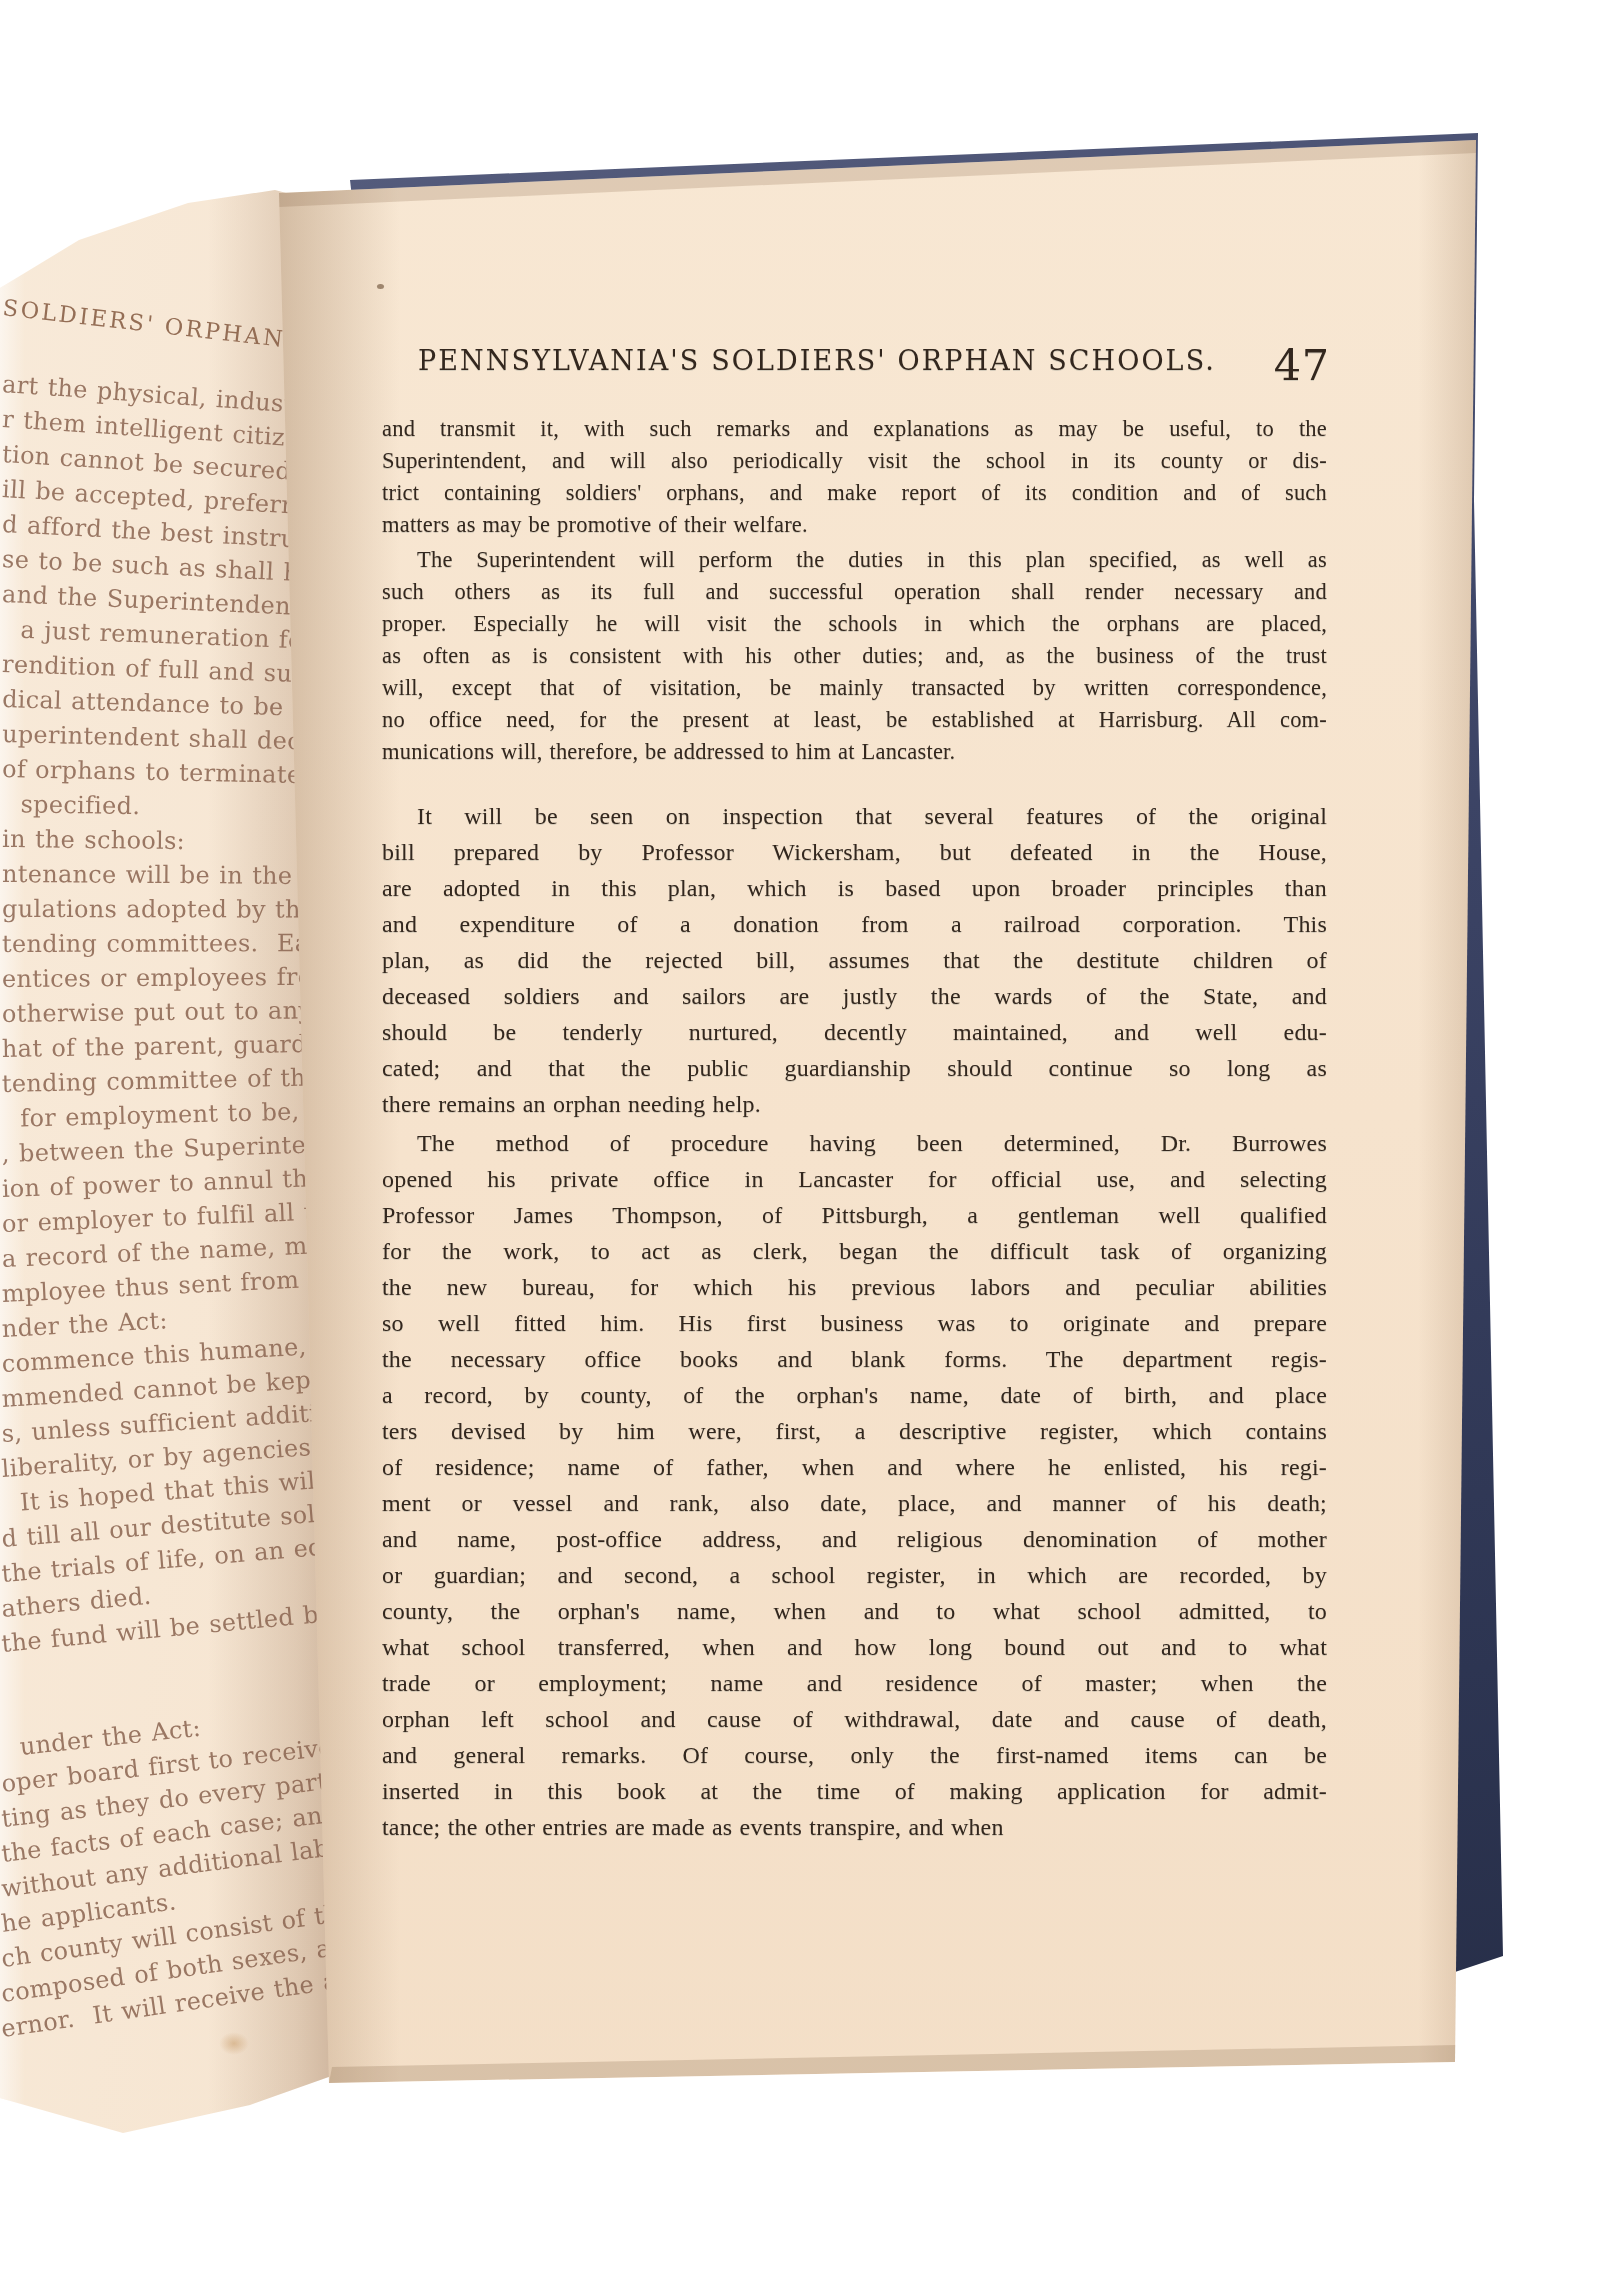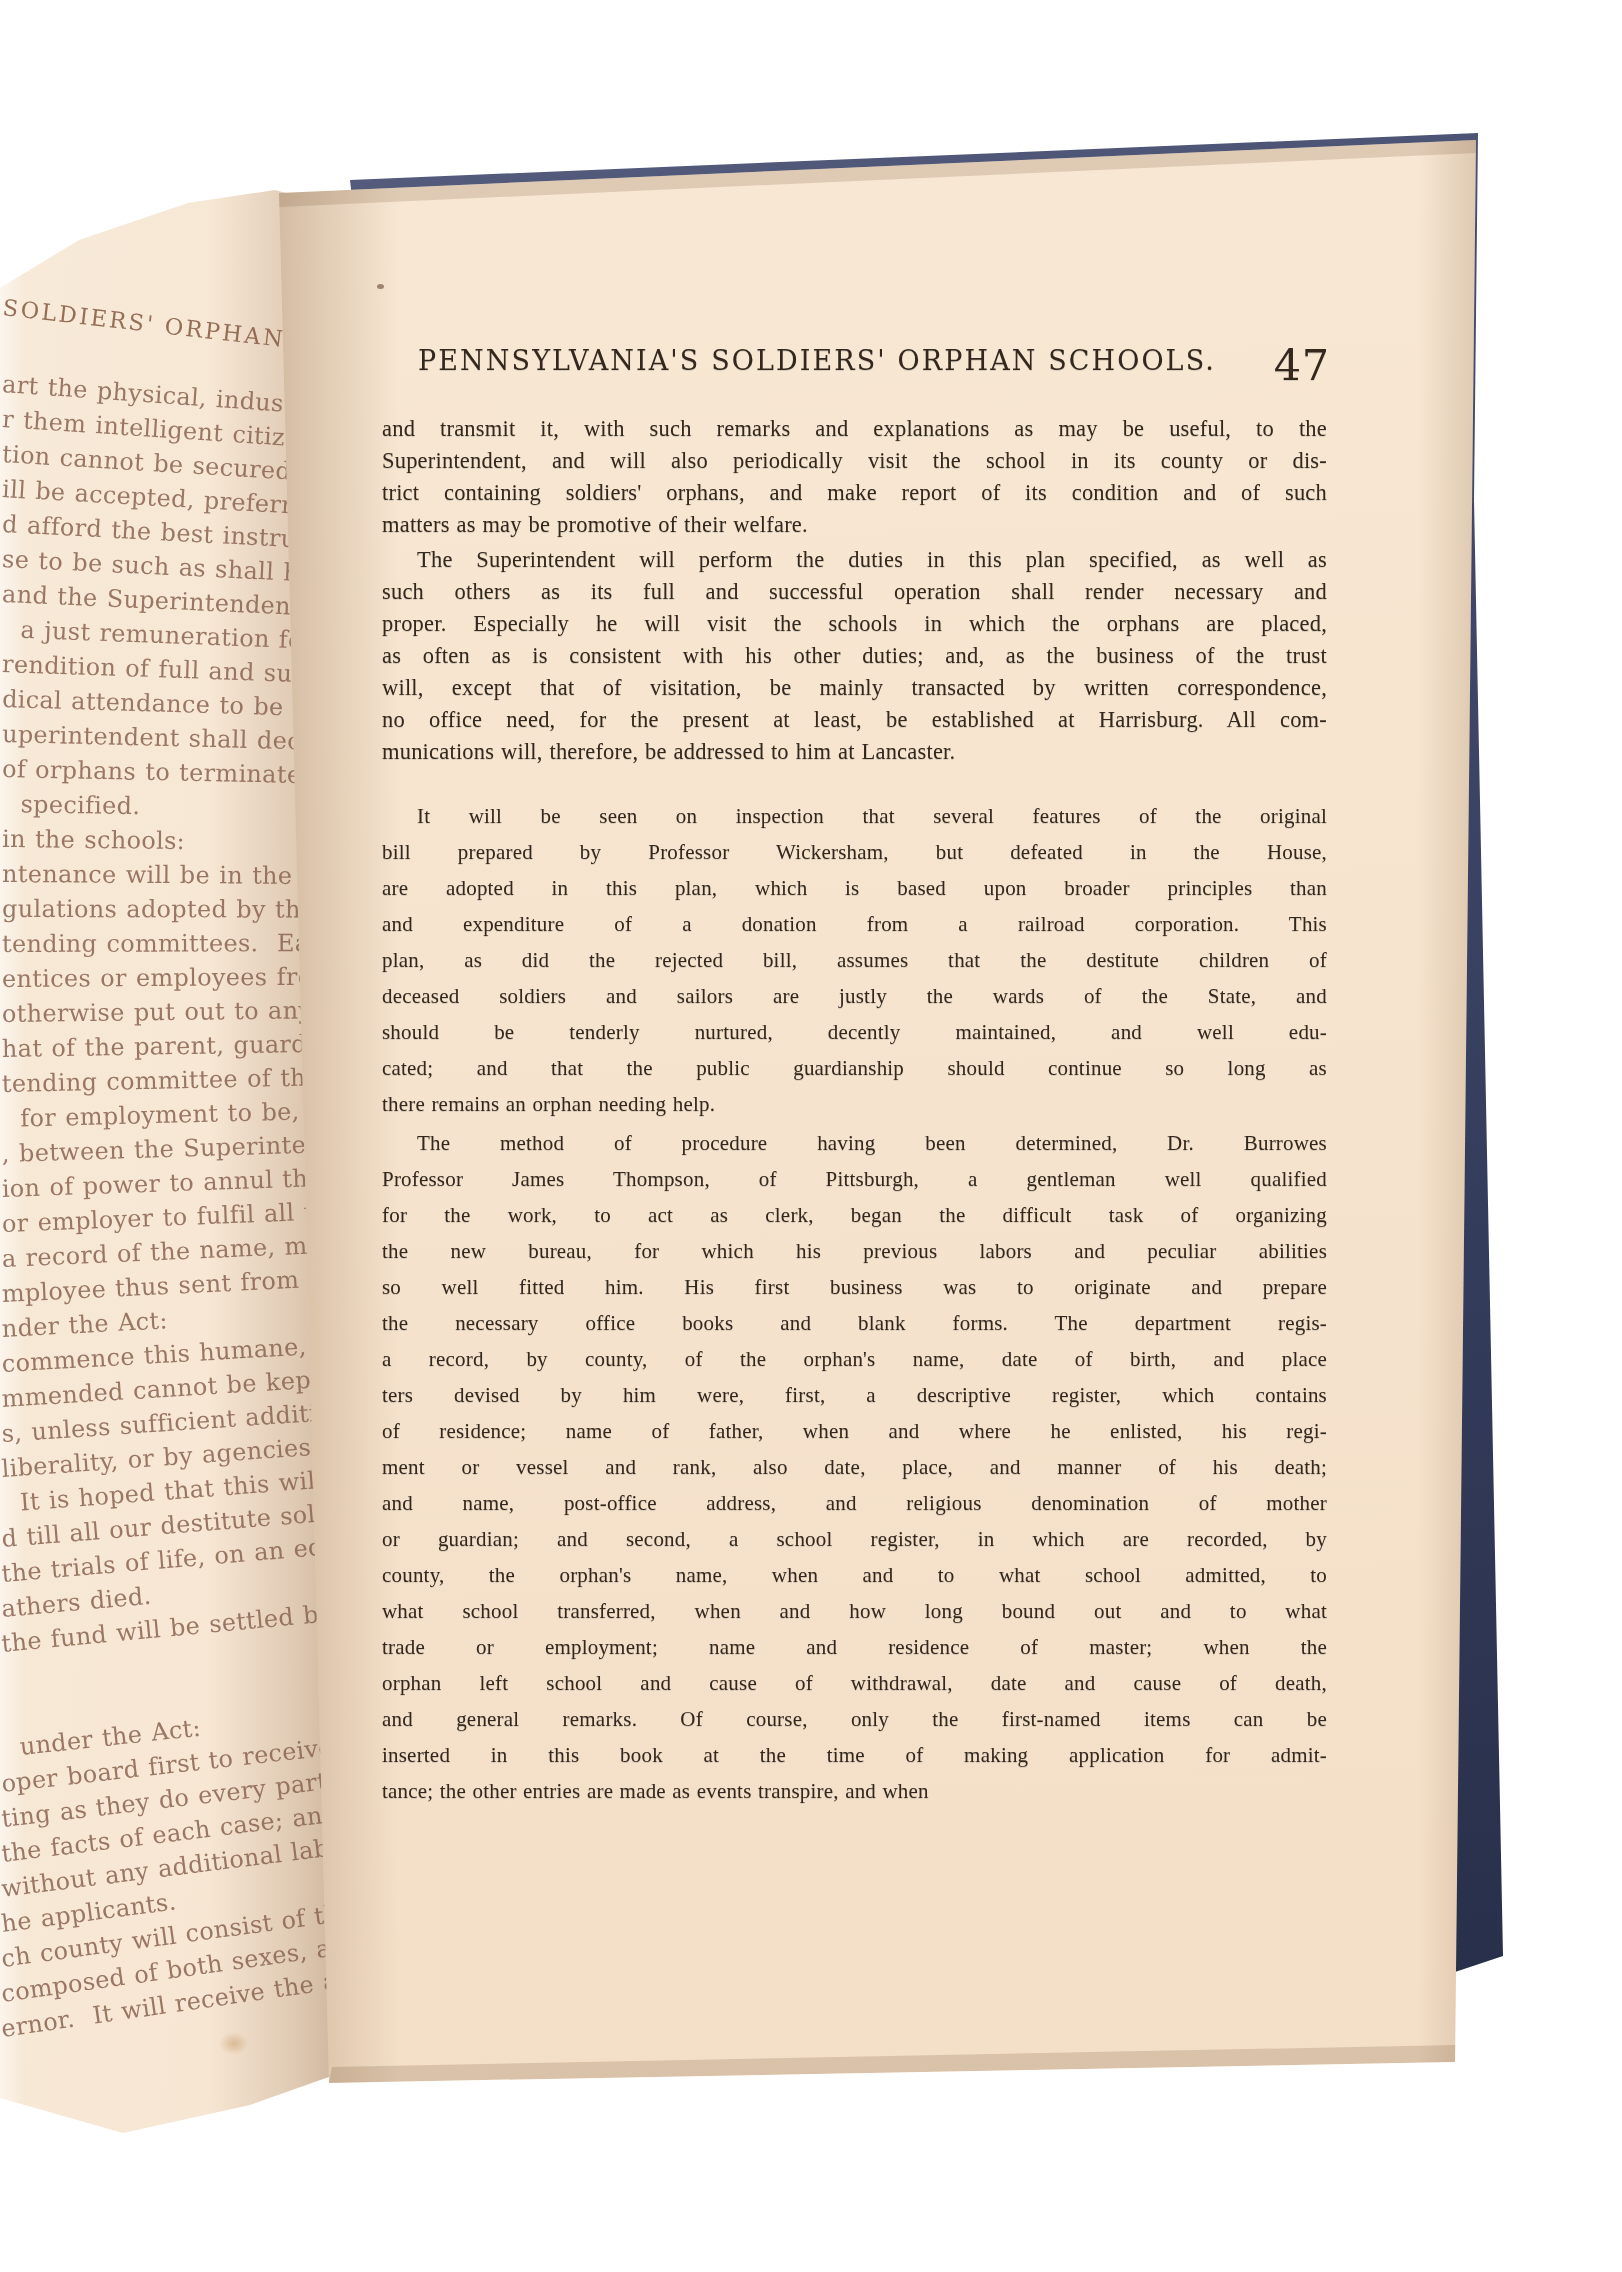--- a/index.html
+++ b/index.html
@@ -102,21 +102,21 @@
   .para{margin:3px;font-family:Liberation Serif, serif;}
   .para.gap{margin-top:30px;}
   .rline{
     text-align:justify;text-align-last:justify;
     letter-spacing:0.2px;word-spacing:1px;
     text-shadow:0 0.8px 0 rgba(90,110,105,.22);
   }
   .rline.last{text-align-last:left;}
   .rline.ind{text-indent:35px;}
   .para.small .rline{font-size:22.5px;height:32px;line-height:32px;}
-  .para.body .rline{font-size:21px;height:36px;line-height:36px;}
+  .para.body .rline{font-size:24px;height:36px;line-height:36px;}
 </style>
 </head>
 <body style="background: rgb(255, 255, 255);">
 
 <div class="scene">
 
   <div class="cover"></div>
 
   <div class="left-page">
     <div class="lp-shade-right"></div>
@@ -207,20 +207,21 @@
           <div class="rline">are adopted in this plan, which is based upon broader principles than</div>
           <div class="rline">and expenditure of a donation from a railroad corporation.  This</div>
           <div class="rline">plan, as did the rejected bill, assumes that the destitute children of</div>
           <div class="rline">deceased soldiers and sailors are justly the wards of the State, and</div>
           <div class="rline">should be tenderly nurtured, decently maintained, and well edu-</div>
           <div class="rline">cated; and that the public guardianship should continue so long as</div>
           <div class="rline last">there remains an orphan needing help.</div>
         </div>
         <div class="para body">
           <div class="rline ind">The method of procedure having been determined, Dr. Burrowes</div>
+          <div class="rline">opened his private office in Lancaster for official use, and selecting</div>
           <div class="rline">Professor James Thompson, of Pittsburgh, a gentleman well qualified</div>
           <div class="rline">for the work, to act as clerk, began the difficult task of organizing</div>
           <div class="rline">the new bureau, for which his previous labors and peculiar abilities</div>
           <div class="rline">so well fitted him.  His first business was to originate and prepare</div>
           <div class="rline">the necessary office books and blank forms.  The department regis-</div>
           <div class="rline">a record, by county, of the orphan's name, date of birth, and place</div>
           <div class="rline">ters devised by him were, first, a descriptive register, which contains</div>
           <div class="rline">of residence; name of father, when and where he enlisted, his regi-</div>
           <div class="rline">ment or vessel and rank, also date, place, and manner of his death;</div>
           <div class="rline">and name, post-office address, and religious denomination of mother</div>

